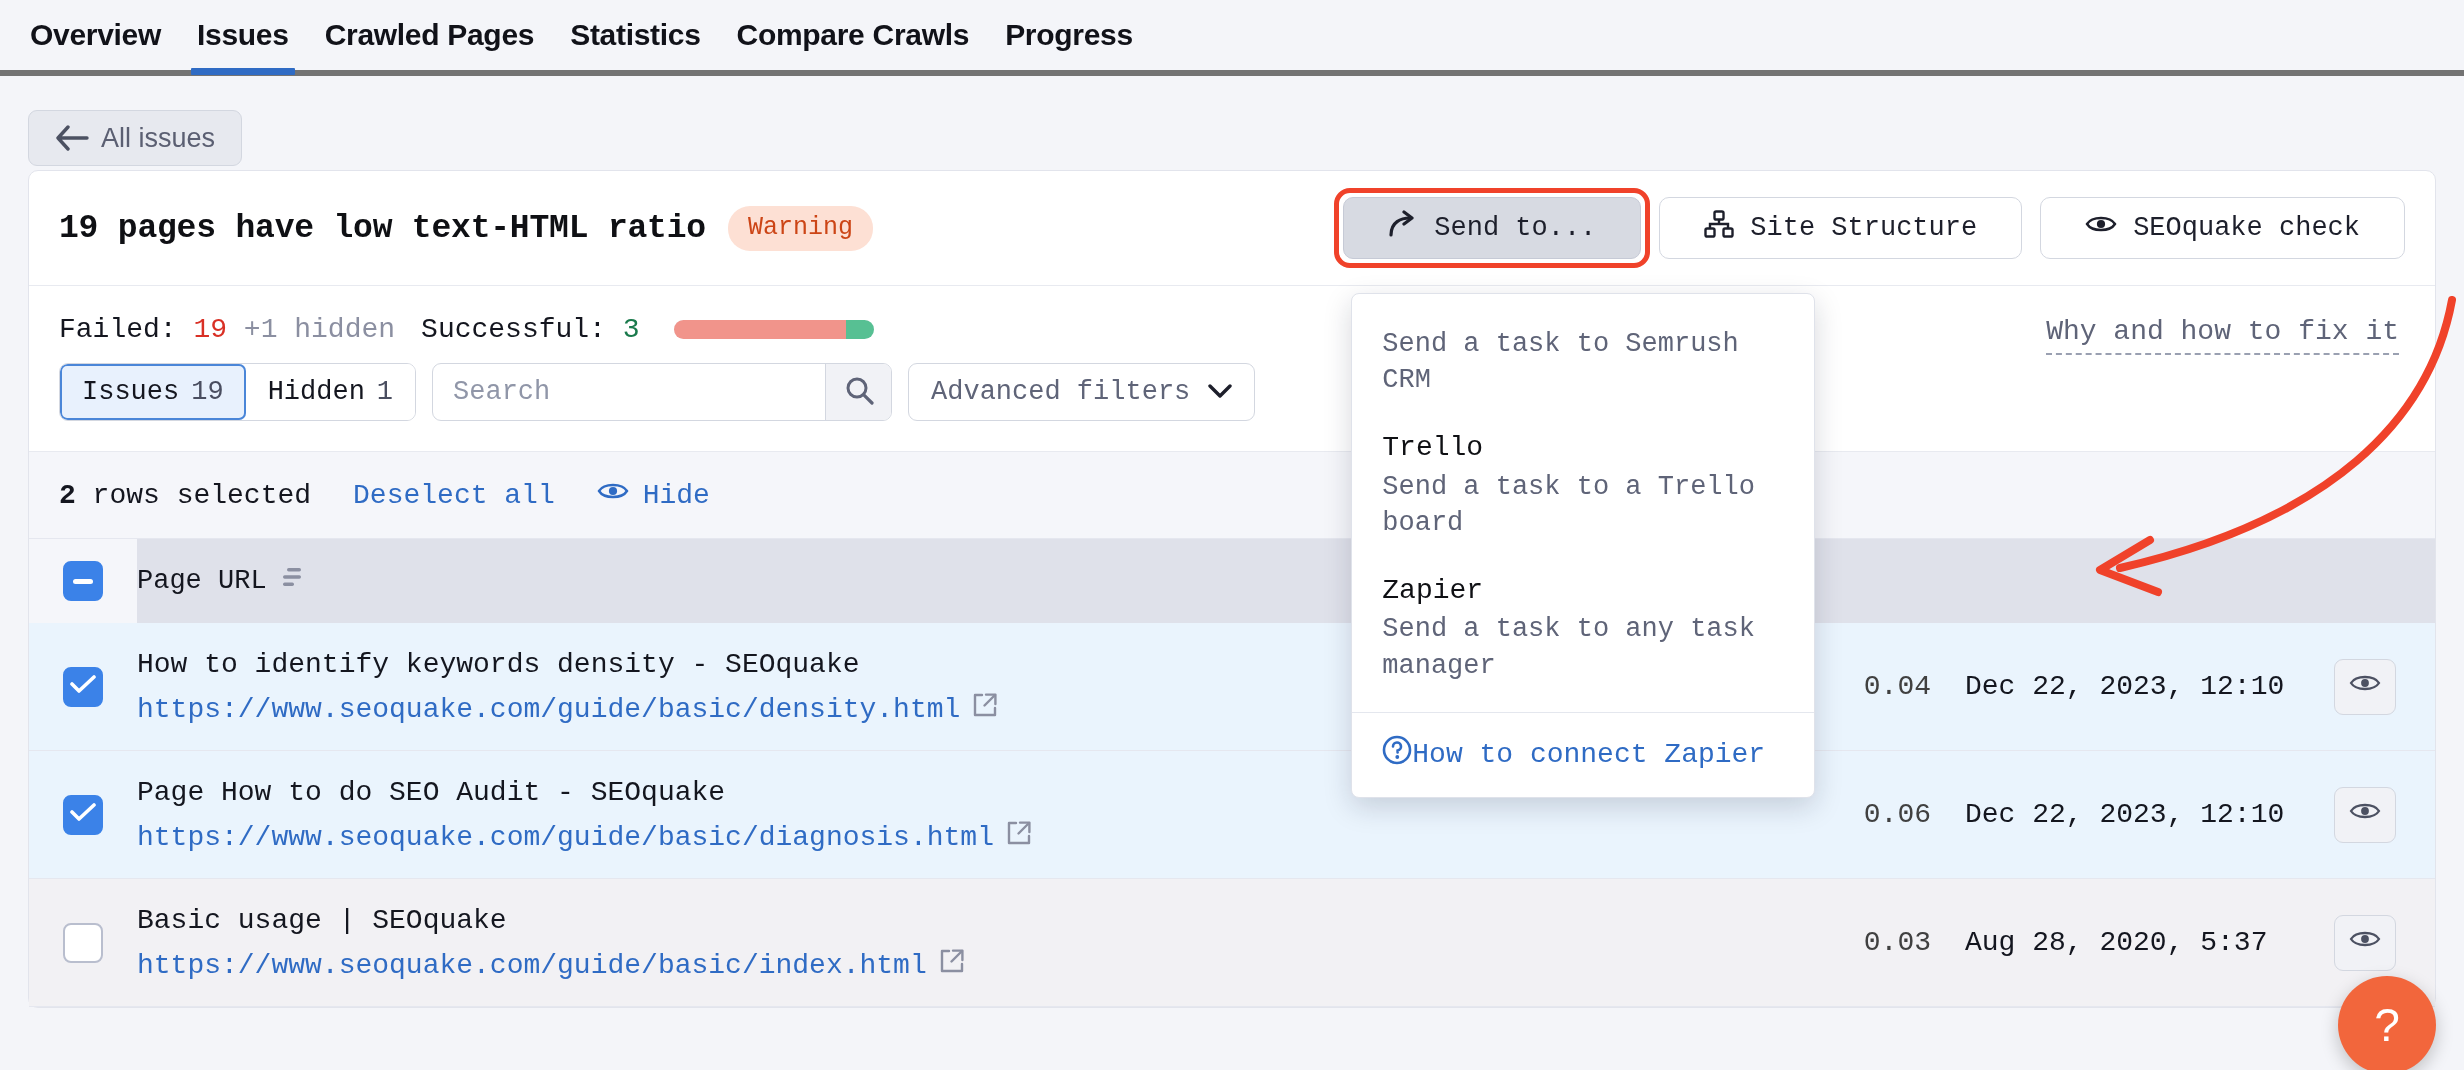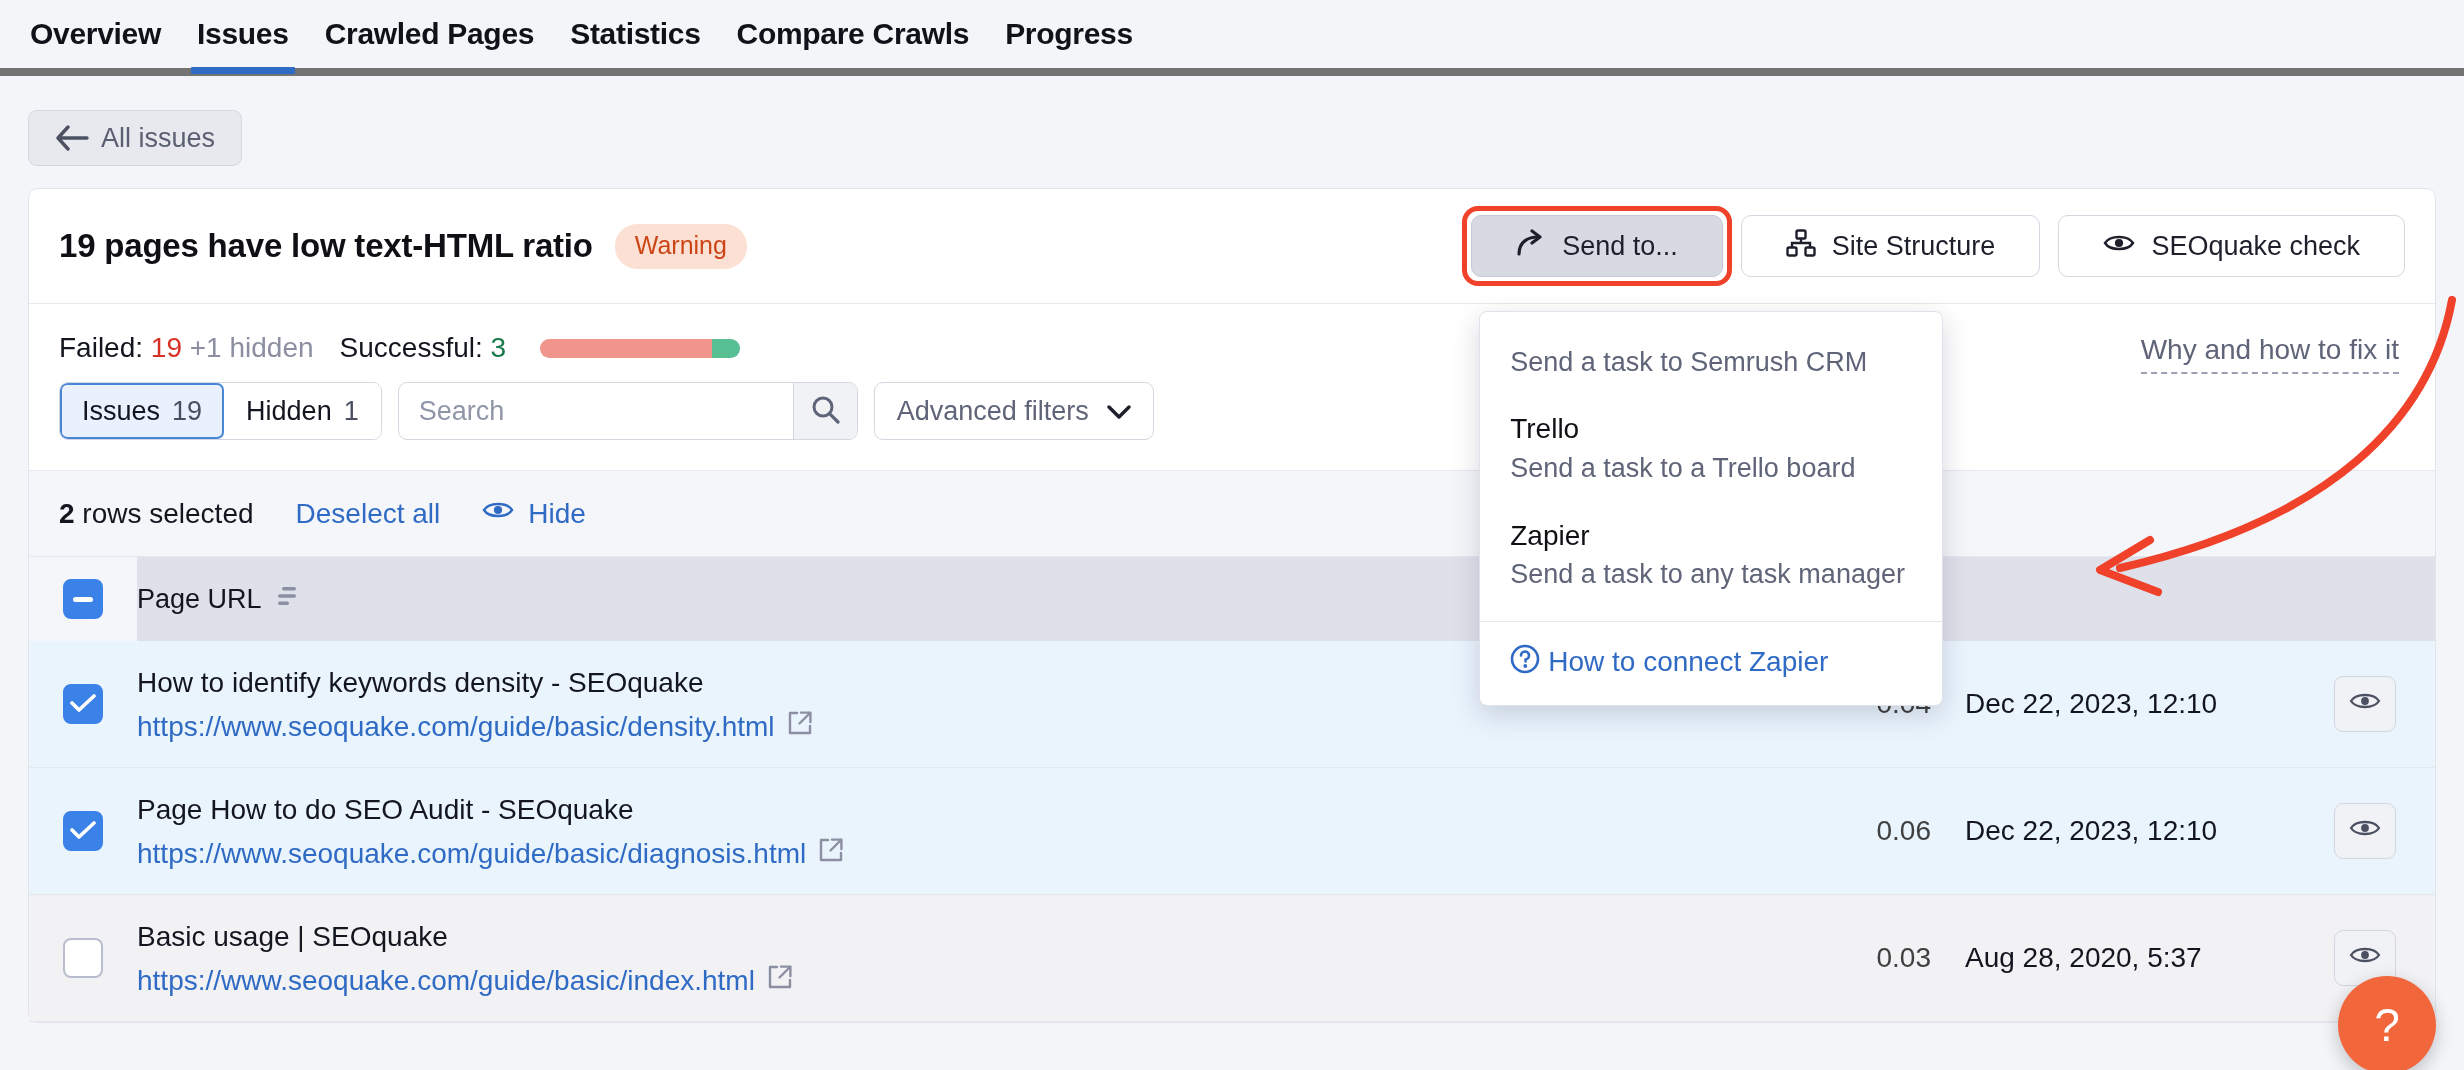--- a/index.html
+++ b/index.html
@@ -9,21 +9,21 @@
     font-family: "Liberation Sans", sans-serif;
     overflow: hidden;
     -webkit-font-smoothing: antialiased;
   }
   .page { position: relative; width: 2464px; height: 1070px; }
 
   
   .topnav {
     position: absolute; top: 0; left: 0; right: 0; height: 76px;
     background: #f4f5f9;
-    border-bottom: 8px solid #737373;
+    border-bottom: 6px solid #737373;
     display: flex; align-items: center;
     padding-left: 30px;
   }
   .topnav .tab {
     font-size: 30px; color: #111219; font-weight: 700;
     letter-spacing: -0.3px;
     padding: 0 0 0 0; margin-right: 36px;
     height: 76px; display: flex; align-items: center;
     position: relative; cursor: pointer; white-space: nowrap;
   }
@@ -38,24 +38,25 @@
     position: absolute; left: 28px; top: 110px;
     height: 56px; display: inline-flex; align-items: center; gap: 12px;
     padding: 0 26px;
     background: #e7e9ef; border: 1px solid #d3d7e0; border-radius: 9px;
     color: #5b5f72; font-size: 27px; cursor: pointer;
   }
   .backbtn svg { display: block; }
 
   
   .card {
-    position: absolute; left: 28px; right: 28px; top: 188px;
+    position: absolute; left: 28px; right: 28px; top: 170px;
     background: #fff;
     border: 1px solid #e2e4ec; border-radius: 10px;
     overflow: visible;
+    font-family: Liberation Mono, monospace;
   }
   .card-head {
     display: flex; align-items: center; justify-content: space-between;
     padding: 26px 30px 26px 30px;
     border-bottom: 1px solid #e8eaf0;
     position: relative;
   }
   .issue-title-wrap { display: flex; align-items: center; gap: 22px; }
   .issue-title { font-size: 33px; font-weight: 700; color: #0f1014; letter-spacing: -0.2px; }
   .badge-warning {
@@ -82,21 +83,21 @@
     width: 464px; background: #fff;
     border: 1px solid #dfe2ea; border-radius: 8px;
     box-shadow: 0 9px 28px rgba(20,25,50,.17);
     z-index: 40; padding: 18px 0 0 0;
   }
   .dd-item { padding: 12px 30px 18px; cursor: pointer; }
   .dd-title { font-size: 28px; color: #0f1014; line-height: 1.35; }
   .dd-sub { font-size: 27px; color: #5f6478; line-height: 1.35; margin-top: 2px; }
   .dd-sep { height: 1px; background: #e4e7ee; margin-top: 10px; }
   .dd-foot {
-    display: flex; align-items: center; gap: 8px;
+    display: flex; align-items: center; gap: 0;
     padding: 22px 30px 24px; color: #2f6bc4; font-size: 28px; cursor: pointer;
   }
 
   
   .stats-row {
     display: flex; align-items: center; gap: 26px;
     padding: 28px 30px 10px;
     position: relative;
   }
   .stat { font-size: 28px; color: #14161f; white-space: nowrap; }

